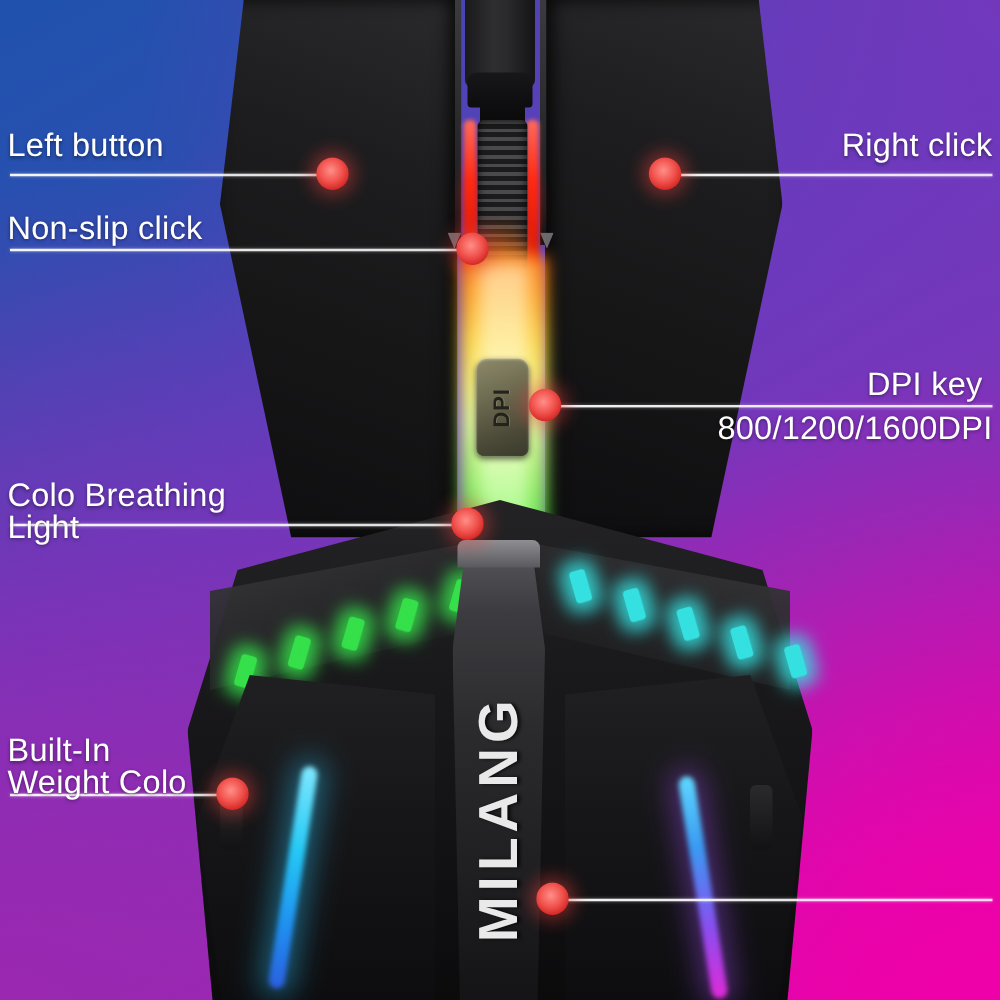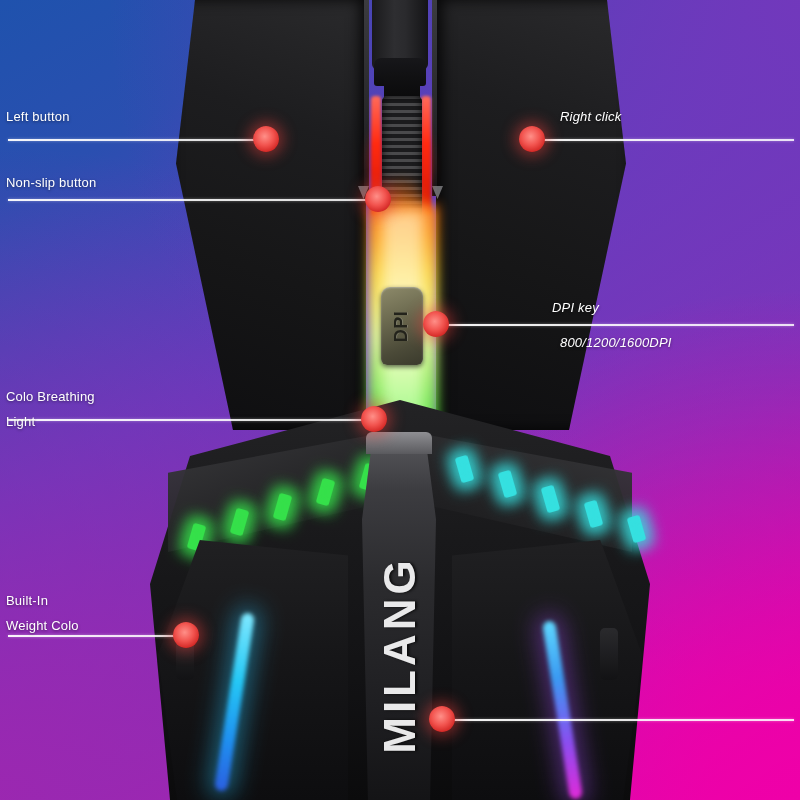--- a/index.html
+++ b/index.html
@@ -234,27 +234,27 @@
   }
   .cl-dot {
     position: absolute; width: 26px; height: 26px; border-radius: 50%;
     background: radial-gradient(circle at 45% 40%, #ff8f88 0%, #f2544f 42%, #d62b28 72%, #b41f1d 100%);
     box-shadow: 0 0 14px 5px rgba(232,65,63,.45);
     transform: translate(-50%,-50%);
   }
   .cl-text {
     position: absolute;
     color: #ffffff;
-    font-size: 13px;
+    font-size: 26px;
     line-height: 25px;
     letter-spacing: .2px;
     text-shadow: 0 1px 3px rgba(0,0,0,.45);
     white-space: pre-line;
   }
-  .cl-text.right { text-align: left; font-style: italic; }
+  .cl-text.right { text-align: right; }
 </style>
 </head>
 <body>
 
 <div id="stage">
 
   <div class="mouse-layer">
     <div class="cable"></div>
     <div class="cable-boot"></div>
 
@@ -310,21 +310,21 @@
     <div class="thumb-notch"></div>
     <div class="thumb-notch right"></div>
   </div>
 
   <div class="callout-layer" id="callouts">
       <div class="cl-line" style="left: 8px; top: 139px; width: 258px;"></div>
       <div class="cl-dot" style="left: 266px; top: 139px;"></div>
       <div class="cl-text" style="left: 6px; top: 104px;">Left button</div>
       <div class="cl-line" style="left: 8px; top: 199px; width: 370px;"></div>
       <div class="cl-dot" style="left: 378px; top: 199px;"></div>
-      <div class="cl-text" style="left: 6px; top: 170px;">Non-slip button</div>
+      <div class="cl-text" style="left: 6px; top: 170px;">Non-slip click</div>
       <div class="cl-line" style="left: 8px; top: 419px; width: 366px;"></div>
       <div class="cl-dot" style="left: 374px; top: 419px;"></div>
       <div class="cl-text" style="left: 6px; top: 384px;">Colo Breathing
 Light</div>
       <div class="cl-line" style="left: 8px; top: 635px; width: 178px;"></div>
       <div class="cl-dot" style="left: 186px; top: 635px;"></div>
       <div class="cl-text" style="left: 6px; top: 588px;">Built-In
 Weight Colo</div>
       <div class="cl-line" style="left: 536px; top: 139px; width: 258px;"></div>
       <div class="cl-dot" style="left: 532px; top: 139px;"></div>

